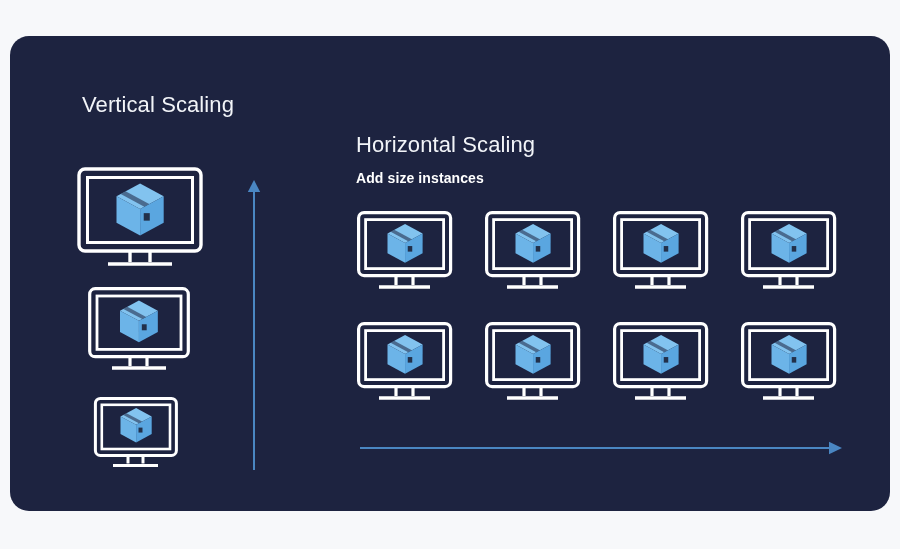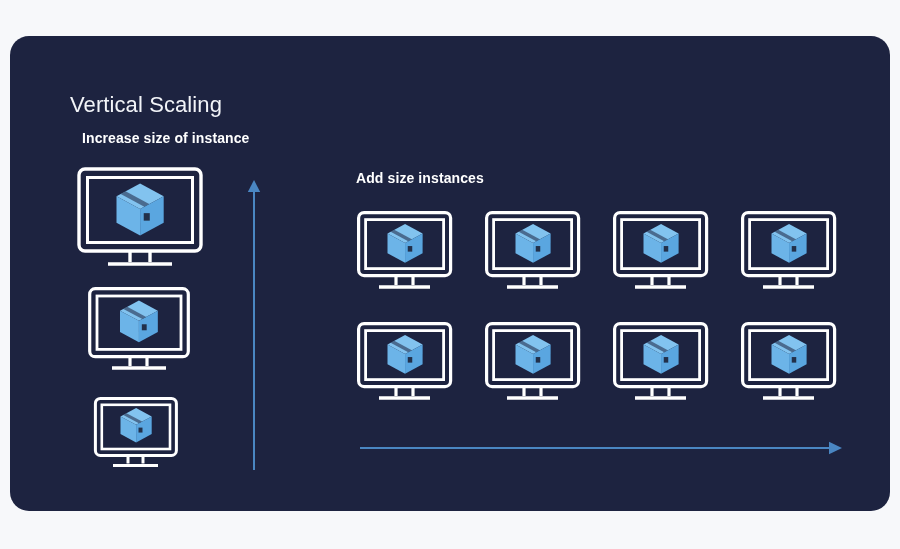--- a/index.html
+++ b/index.html
@@ -42,21 +42,21 @@
   }
   .subtitle {
     position: absolute;
     color: #ffffff;
     font-size: 14px;
     font-weight: bold;
     letter-spacing: 0.1px;
     white-space: nowrap;
   }
 
-  #vert-title    { left: 70px;  top: 92px; }
+  #vert-title    { left: 82px;  top: 92px; }
   #vert-subtitle { left: 82px;  top: 130px; }
   #horz-title    { left: 356px; top: 132px; }
   #horz-subtitle { left: 356px; top: 170px; }
 
   
   .monitor {
     position: absolute;
   }
   .monitor svg {
     display: block;
@@ -70,22 +70,22 @@
   .arrow svg { display: block; }
 </style>
 </head>
 <body>
 
 <div id="stage">
 
   <div id="card"></div>
 
   <div class="title" id="vert-title">Vertical Scaling</div>
-  <div class="subtitle" id="vert-subtitle">Increase size of instance</div>
-
+
+  <div class="title" id="horz-title">Horizontal Scaling</div>
   <div class="subtitle" id="horz-subtitle">Add size instances</div>
 
   <div class="monitor" style="left:76px; top:166px;">
     <svg width="128" height="104" viewBox="0 0 128 104" aria-hidden="true">
       <g fill="none" stroke="#ffffff">
         <rect x="3" y="3" width="122" height="82" rx="6" ry="6" stroke-width="3.4"></rect>
         <rect x="11.5" y="11.5" width="105" height="65" stroke-width="3"></rect>
         <line x1="54" y1="85" x2="54" y2="96" stroke-width="3.4"></line>
         <line x1="74" y1="85" x2="74" y2="96" stroke-width="3.4"></line>
         <line x1="32" y1="98" x2="96" y2="98" stroke-width="3.6"></line>

